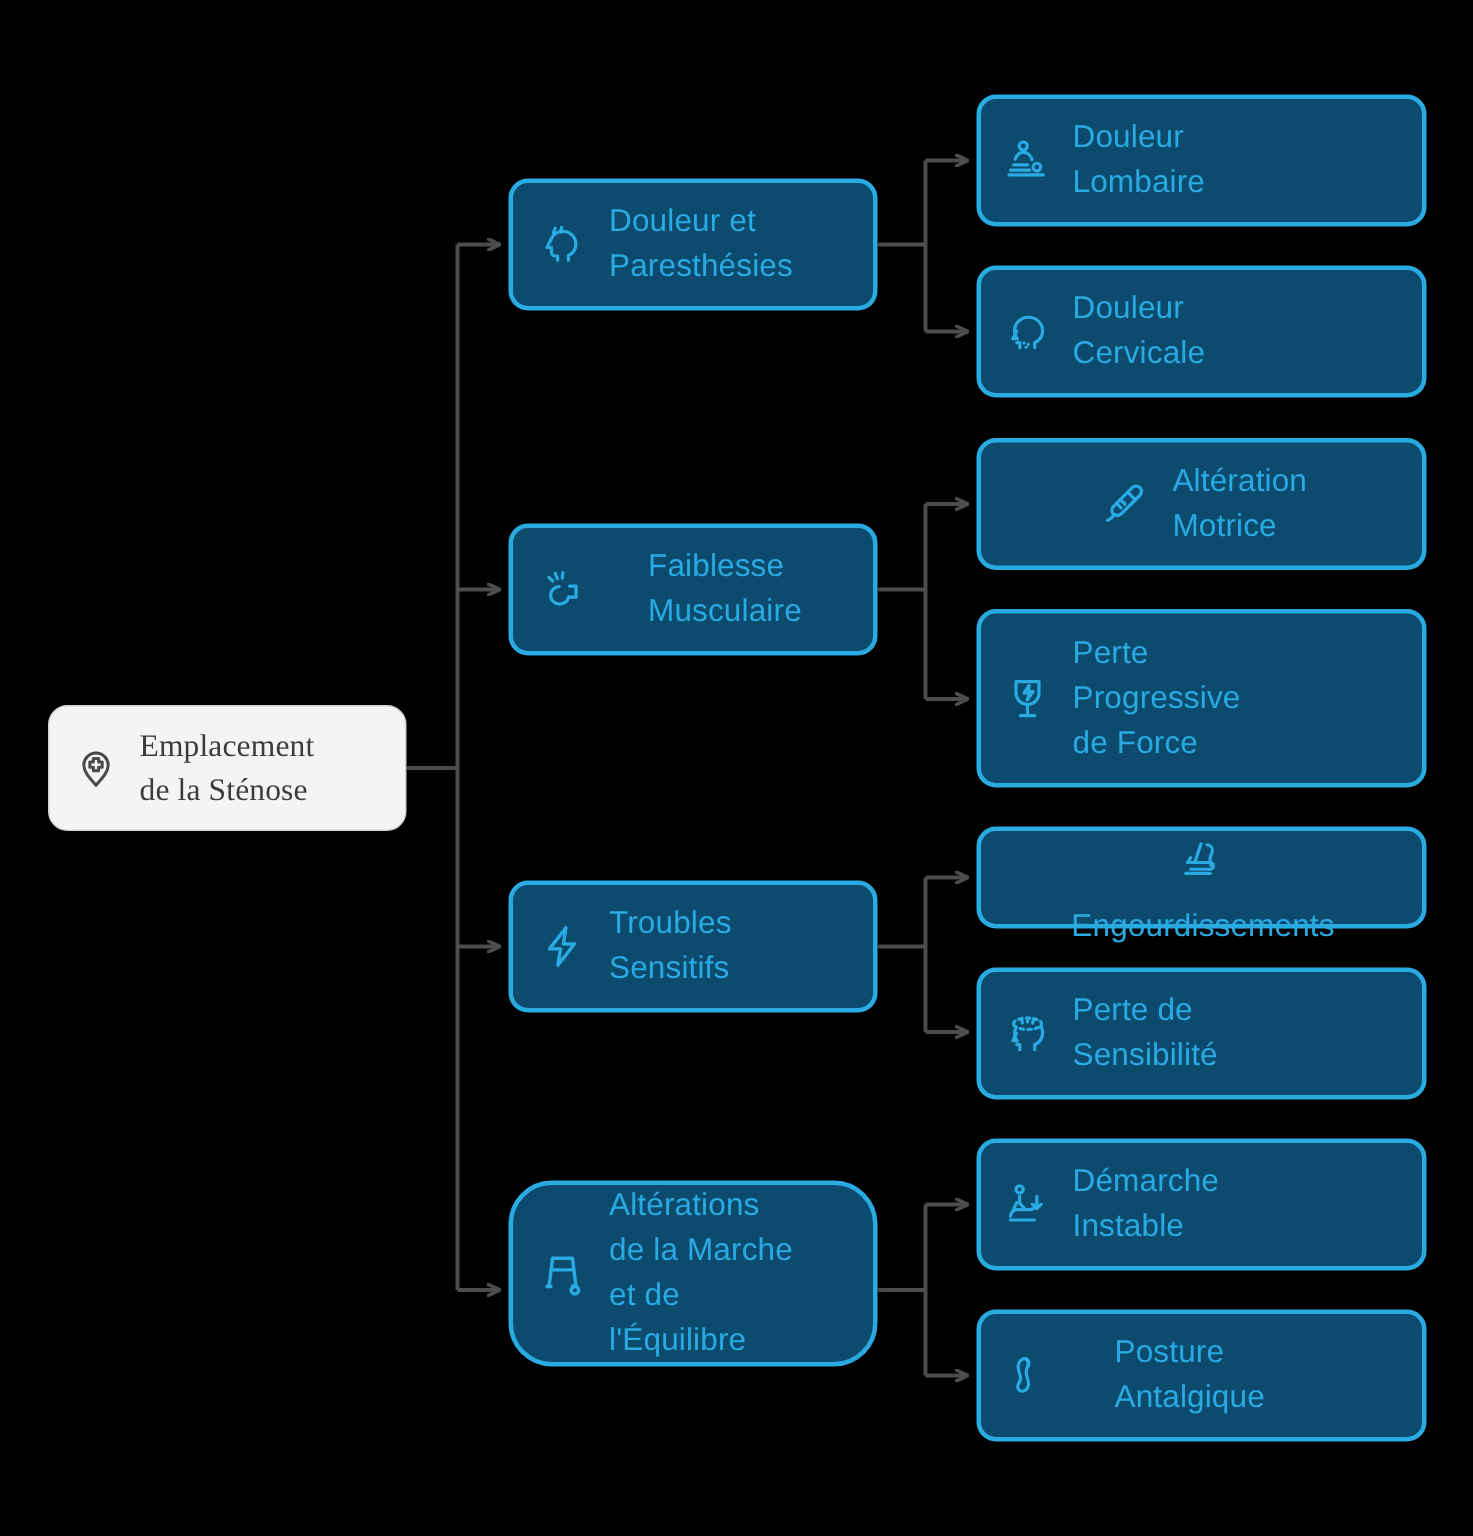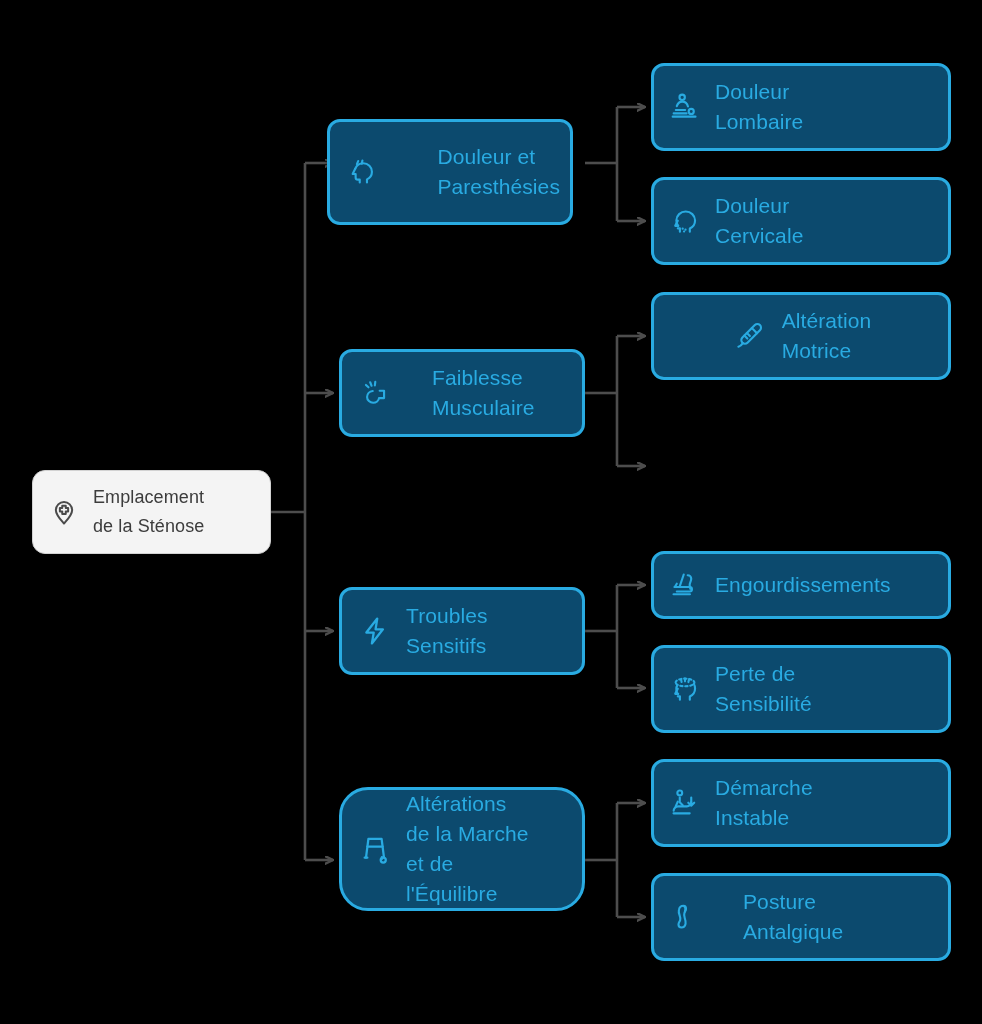--- a/index.html
+++ b/index.html
@@ -42,24 +42,25 @@
   
   .node-root {
     background: #F4F4F4;
     border: 1px solid #D2D2D2;
     padding: 0 16px 0 14px;
     gap: 12px;
     box-shadow: 0 1px 2px rgba(0,0,0,0.30);
   }
   .node-root .node-label {
     color: #3C3C3C;
-    font-size: 18px;
+    font-size: 21px;
     line-height: 29px;
     white-space: pre-line;
     letter-spacing: 0.1px;
+    font-family: Liberation Serif, serif;
   }
   .node-root .icon-box {
     flex: 0 0 auto;
     width: 34px;
     height: 34px;
     display: flex;
     align-items: center;
     justify-content: center;
   }
 
@@ -147,21 +148,21 @@
     <span class="icon-box">
       <svg width="30" height="30" viewBox="0 0 24 24" fill="none" stroke="#4A4A4A" stroke-width="1.6" stroke-linecap="round" stroke-linejoin="round">
         <path d="M12 21.2c3.6-4.1 6.5-7.1 6.5-10.7A6.5 6.5 0 0 0 5.5 10.5c0 3.6 2.9 6.6 6.5 10.7z"></path>
         <path d="M10.6 6.9h2.8v1.9h1.9v2.8h-1.9v1.9h-2.8v-1.9H8.7V8.8h1.9z"></path>
       </svg>
     </span>
     <span class="node-label">Emplacement
 de la Sténose</span>
   </div>
 
-  <div class="node node-blue node-l2" style="left:327px; top:119px; width:246px; height:106px;justify-content:space-between;">
+  <div class="node node-blue node-l2" style="left:339px; top:119px; width:246px; height:88px;">
     <span class="icon-box">
       <svg width="34" height="34" viewBox="0 0 24 24" fill="none" stroke="#29ABE2" stroke-width="1.5" stroke-linecap="round" stroke-linejoin="round">
         <path d="M14.8 19.4v-2.2c2.1-1 3.5-3 3.5-5.4 0-3.3-2.7-6-6.1-6-2.6 0-4.8 1.6-5.7 3.9"></path>
         <path d="M6.5 9.7 4.7 13.4h2.1v2.4c0 .9.7 1.6 1.6 1.6h1.3v2"></path>
         <path d="M8.6 4.3 7.7 6.5M11.6 3.9l-.5 2.3"></path>
       </svg>
     </span>
     <span class="node-label">Douleur et
 Paresthésies</span>
   </div>
@@ -237,22 +238,34 @@
         <path d="M17.6 4.3c1 1 1 2.6 0 3.6l-2.1 2.1-3.6-3.6 2.1-2.1c1-1 2.6-1 3.6 0z"></path>
         <path d="M11.9 6.4 5.2 13.1c-1 1-1 2.6 0 3.6s2.6 1 3.6 0l6.7-6.7"></path>
         <path d="M8.4 9.9l2.1 2.1M6.6 11.7l2.1 2.1"></path>
         <path d="M5.6 17c-.9 1.3-2 2.2-3.2 2.6"></path>
       </svg>
     </span>
     <span class="node-label">Altération
 Motrice</span>
   </div>
 
-
-  <div class="node node-blue node-leaf" style="left:651px; top:551px; width:300px; height:68px;">
+  <div class="node node-blue node-leaf" style="left:651px; top:406px; width:300px; height:119px;">
+    <span class="icon-box">
+      <svg width="34" height="34" viewBox="0 0 24 24" fill="none" stroke="#29ABE2" stroke-width="1.5" stroke-linecap="round" stroke-linejoin="round">
+        <path d="M6.6 3.8h10.8v5.4c0 3-2.4 5.4-5.4 5.4s-5.4-2.4-5.4-5.4z"></path>
+        <path d="M12 14.6v5.2M8.6 19.8h6.8"></path>
+        <path d="M12.8 5.6 10.4 9.1h2.6l-1.1 3.4 2.7-4h-2.4z"></path>
+      </svg>
+    </span>
+    <span class="node-label">Perte
+Progressive
+de Force</span>
+  </div>
+
+  <div class="node node-blue node-leaf" style="left:651px; top:551px; width:300px; height:68px;flex-direction:column;">
     <span class="icon-box">
       <svg width="34" height="34" viewBox="0 0 24 24" fill="none" stroke="#29ABE2" stroke-width="1.5" stroke-linecap="round" stroke-linejoin="round">
         <path d="M13.9 5.1c1.4 0 2.5 1.1 2.5 2.5 0 1.7-1.1 2.6-1.1 4.3 0 1.2.4 1.9.4 2.8"></path>
         <path d="M11.1 4.6 8.4 12.6"></path>
         <path d="M4.6 13.4h10.7c.9 0 1.6.7 1.6 1.6s-.7 1.6-1.6 1.6H6.2"></path>
         <path d="M3.9 18.5h11.6"></path>
         <path d="M6.2 11.1 4.8 13.4"></path>
       </svg>
     </span>
     <span class="node-label">Engourdissements</span>

